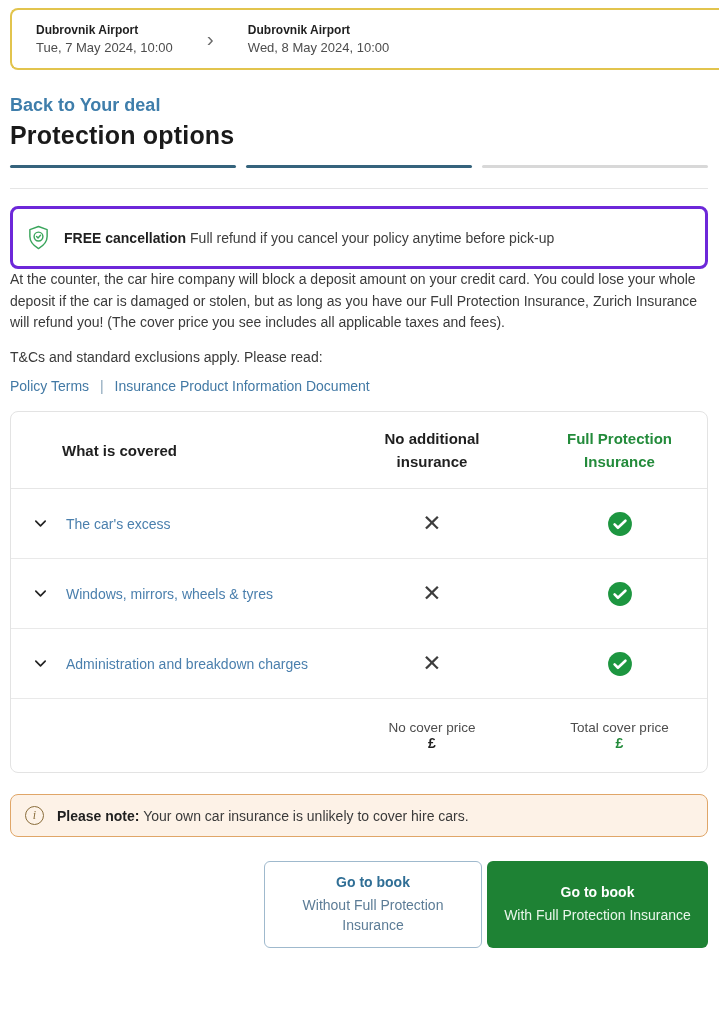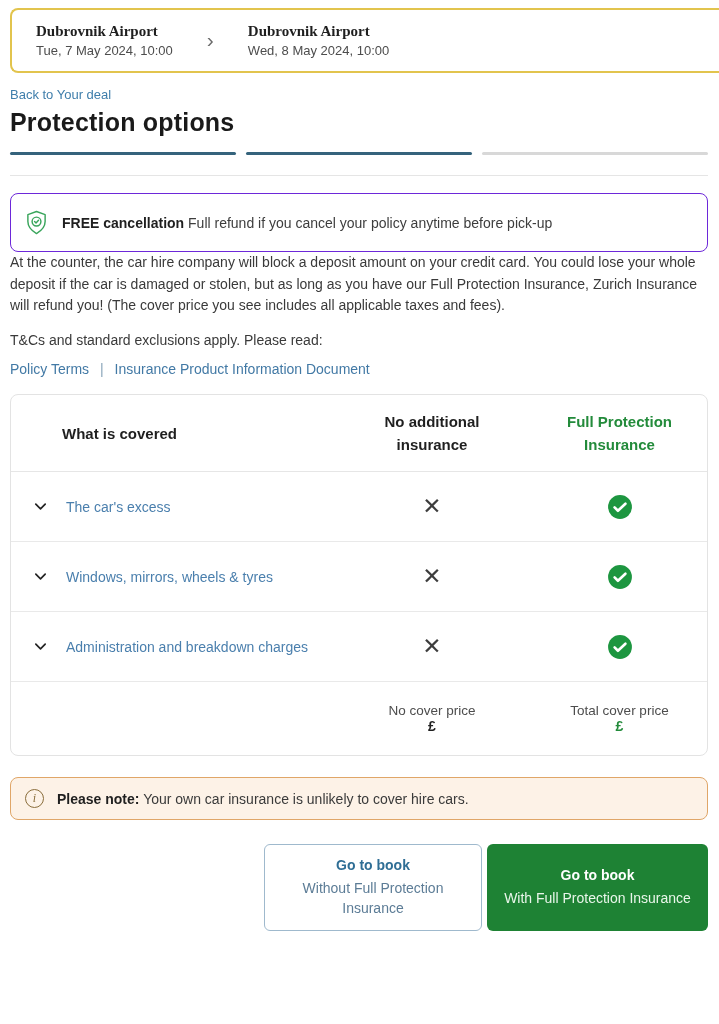--- a/index.html
+++ b/index.html
@@ -20,42 +20,42 @@
     border-right: none;
     border-radius: 8px 0 0 8px;
     background: #fff;
     display: flex;
     align-items: center;
     padding: 13px 24px;
     gap: 34px;
     cursor: pointer;
   }
   .trip-leg { display: flex; flex-direction: column; gap: 3px; }
-  .trip-loc { font-weight: bold; font-size: 15px; color: #1f1f1f; font-family: Liberation Serif, serif; }
+  .trip-loc { font-weight: bold; font-size: 12px; color: #1f1f1f; }
   .trip-date { font-size: 13px; color: #4d4d4d; }
   .trip-chevron { color: #6b6b6b; font-size: 21px; line-height: 1; margin-top: -2px; }
 
   .content { padding: 0 11px 20px 10px; }
 
   
-  .back-link { display: inline-block; margin-top: 14px; font-size: 13px; color: #3f7eab; text-decoration: none; cursor: pointer; }
+  .back-link { display: inline-block; margin-top: 25px; font-size: 18px; color: #3f7eab; text-decoration: none; cursor: pointer; font-weight: bold; }
   h1.page-title { margin-top: 5px; font-size: 25px; font-weight: bold; color: #1a1a1a; letter-spacing: 0.2px; }
   .next-label { margin-top: 5px; font-size: 13.5px; color: #4d4d4d; }
   .progress { display: flex; gap: 10px; margin-top: 15px; }
   .progress .seg { flex: 1; height: 3px; background: #d8d8d8; border-radius: 2px; }
   .progress .seg.done { background: #35637c; }
   hr.divider { border: none; border-top: 1px solid #e5e5e5; margin-top: 20px; }
 
   
   h2.ins-heading { margin-top: 25px; font-size: 18px; font-weight: bold; color: #1f1f1f; }
   h2.ins-heading .green-part { color: #238b3b; }
 
   .free-box {
     margin-top: 17px;
-    border: 1px solid #6d28d9;
+    border: 3px solid #6d28d9;
     border-radius: 8px;
     padding: 16px 14px;
     display: flex;
     align-items: center;
     gap: 14px;
     background: #fff;
   }
   .free-box .free-text { font-size: 14px; color: #3d3d3d; }
   .free-box .free-text b { color: #1f1f1f; }
 

